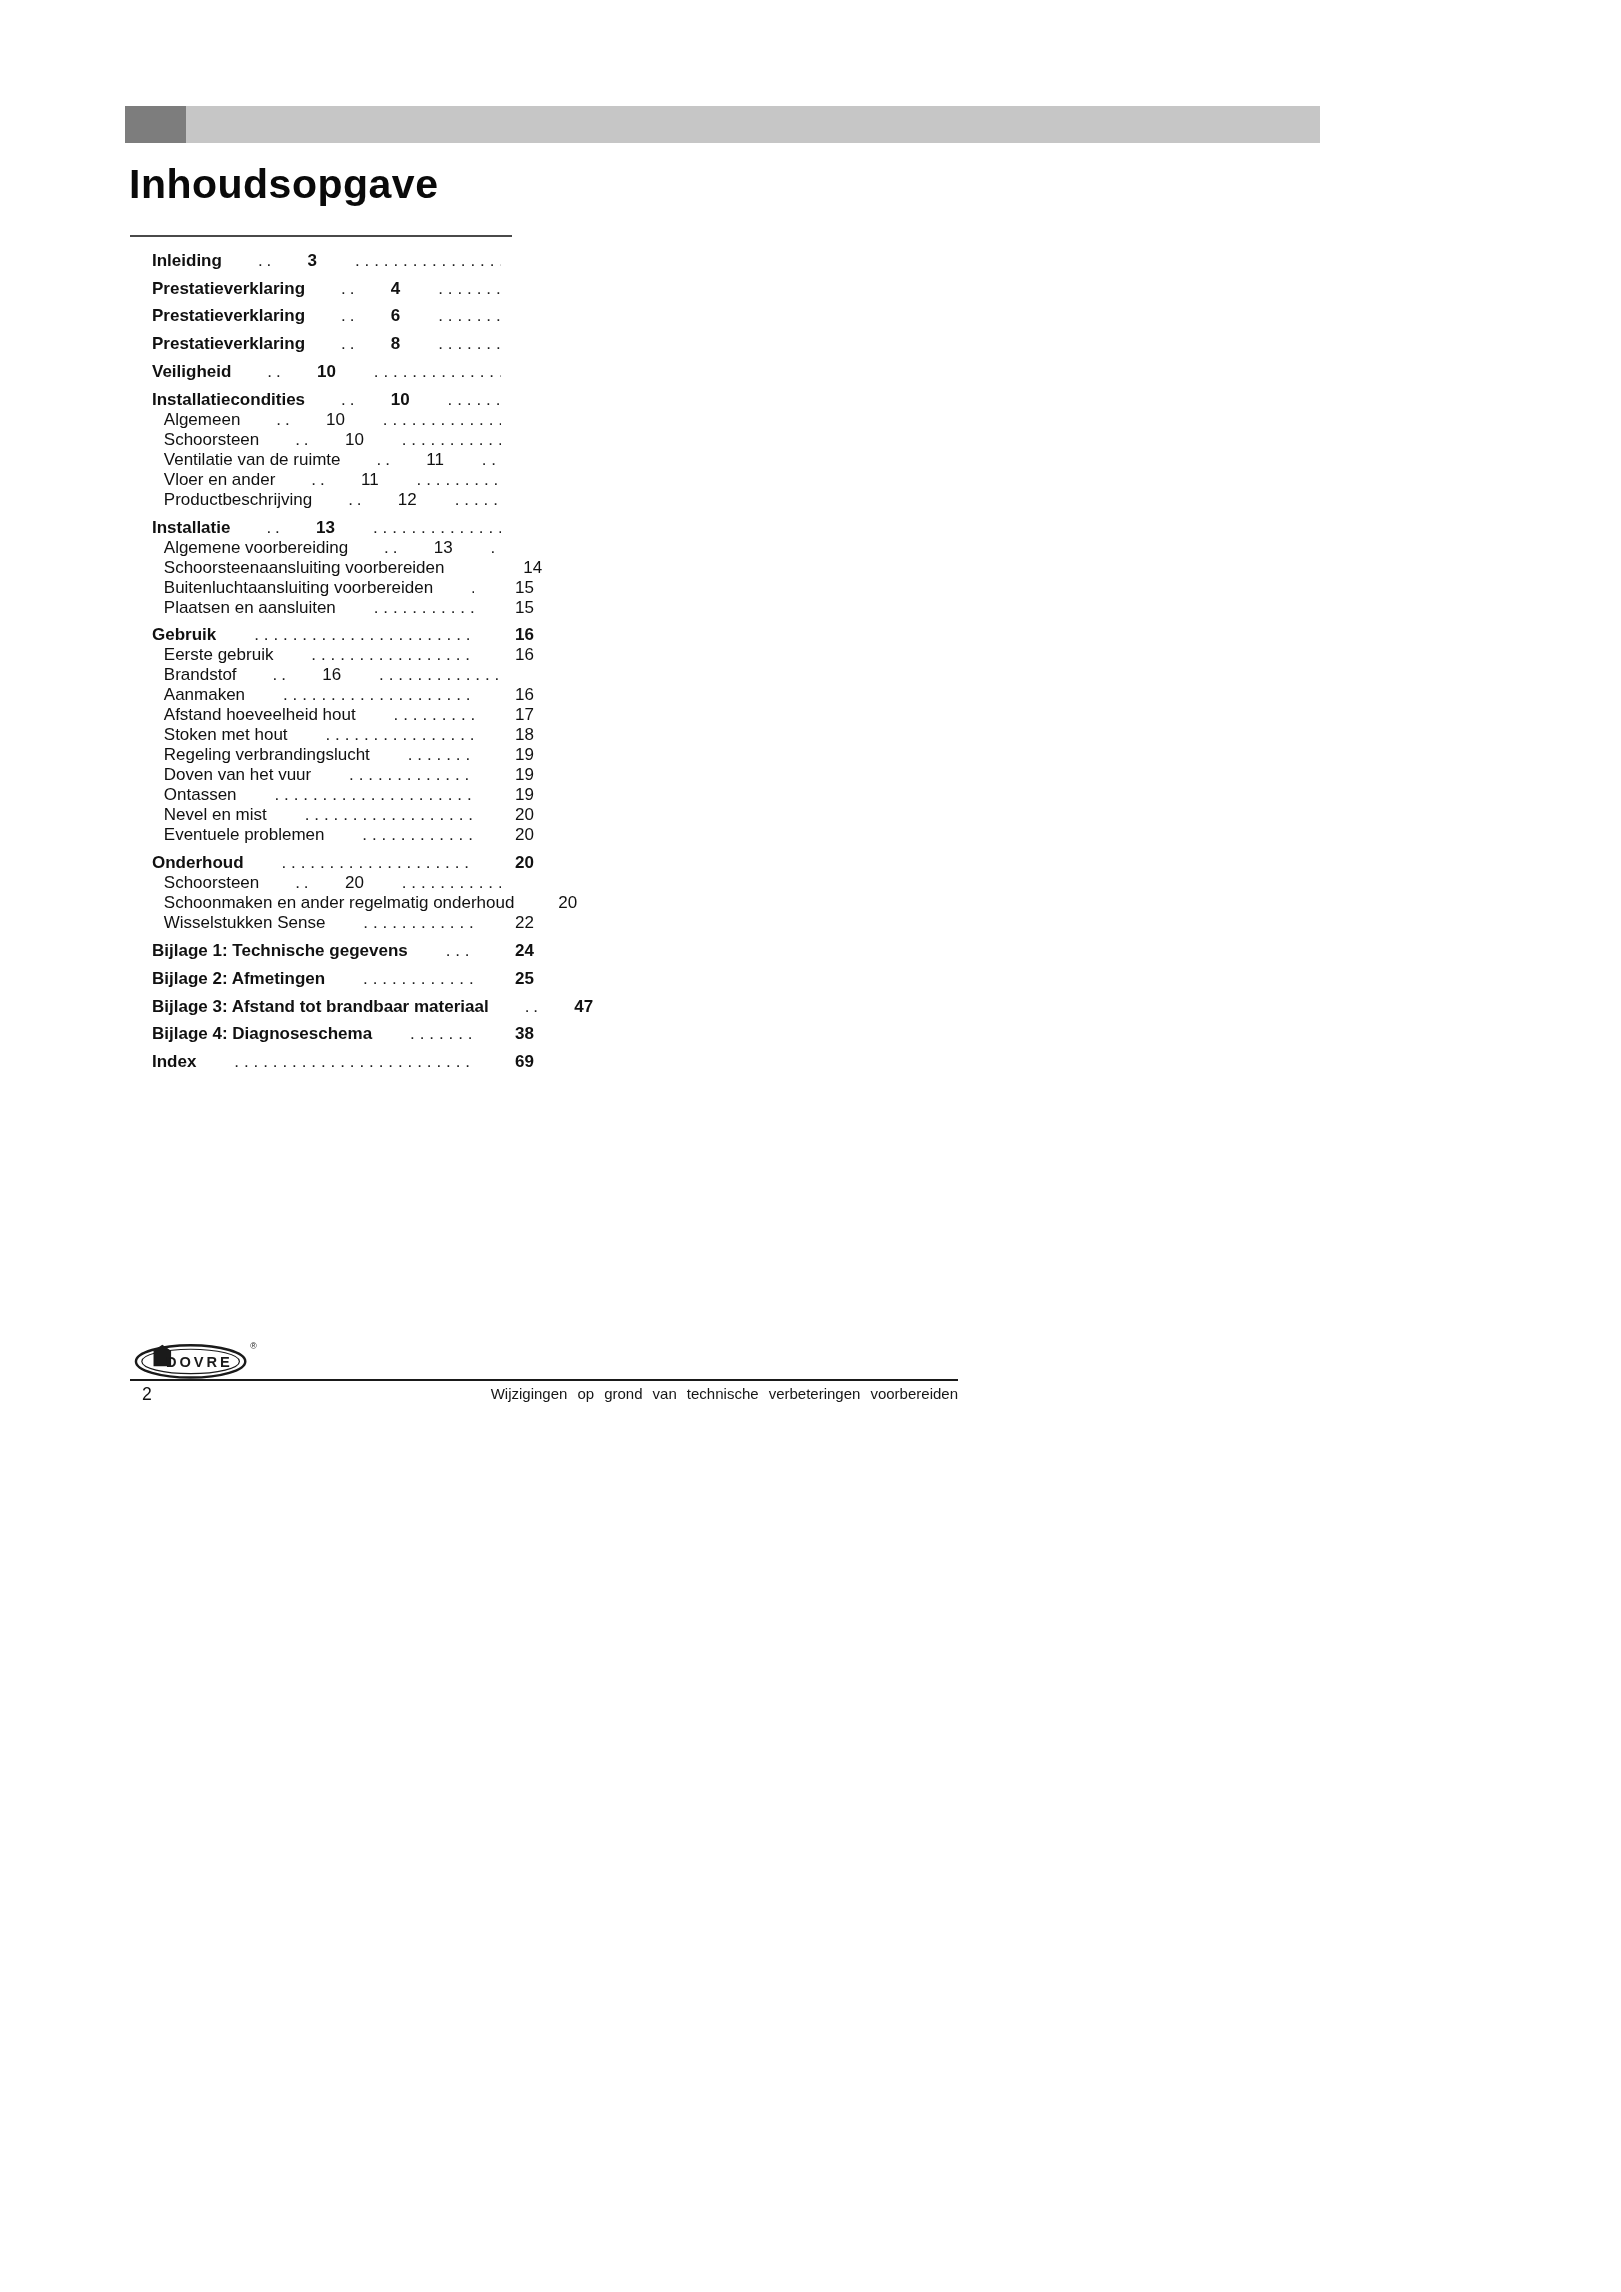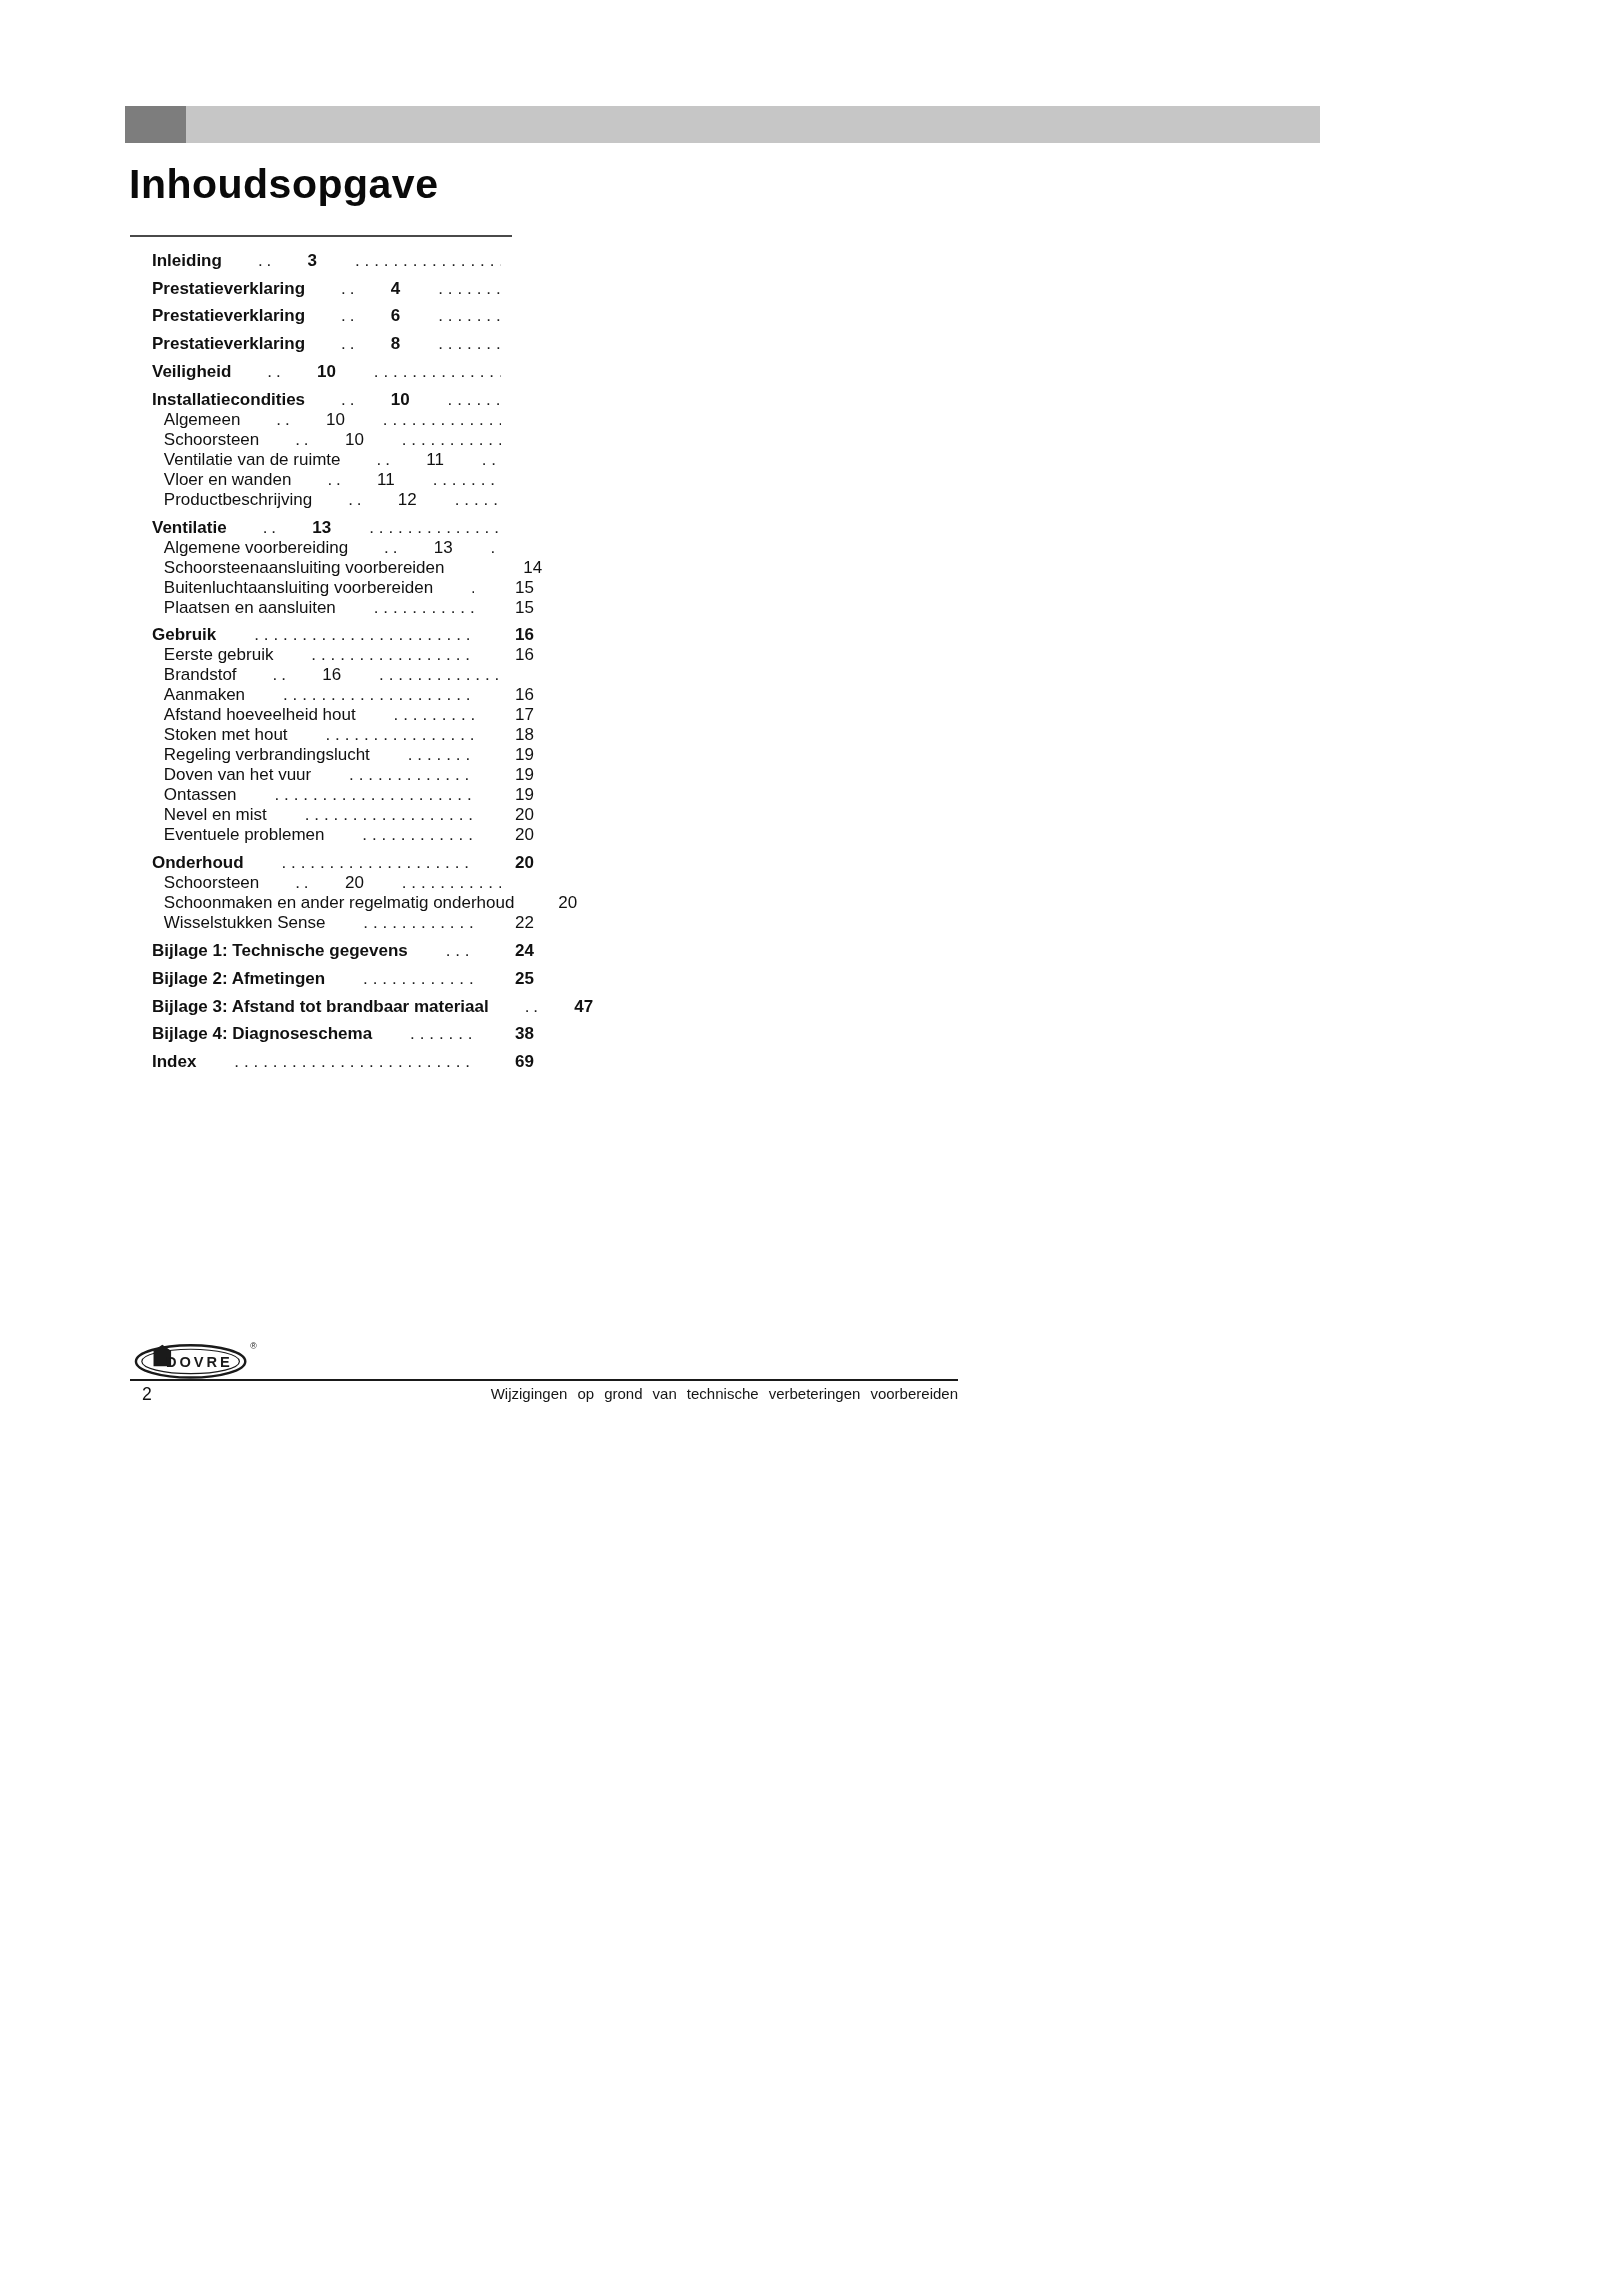--- a/index.html
+++ b/index.html
@@ -187,33 +187,33 @@
         <span class="num">10</span>
         <span class="dots trail"></span>
       </div>
       <div class="toc-line sub">
         <span class="lbl">Ventilatie van de ruimte</span>
         <span class="predots"></span>
         <span class="num">11</span>
         <span class="dots trail"></span>
       </div>
       <div class="toc-line sub">
-        <span class="lbl">Vloer en wanden</span>
+        <span class="lbl">Vloer en ander</span>
         <span class="predots"></span>
         <span class="num">11</span>
         <span class="dots trail"></span>
       </div>
       <div class="toc-line sub">
         <span class="lbl">Productbeschrijving</span>
         <span class="predots"></span>
         <span class="num">12</span>
         <span class="dots trail"></span>
       </div>
       <div class="toc-line main">
-        <span class="lbl">Ventilatie</span>
+        <span class="lbl">Installatie</span>
         <span class="predots"></span>
         <span class="num">13</span>
         <span class="dots trail"></span>
       </div>
       <div class="toc-line sub">
         <span class="lbl">Algemene voorbereiding</span>
         <span class="predots"></span>
         <span class="num">13</span>
         <span class="dots trail"></span>
       </div>

